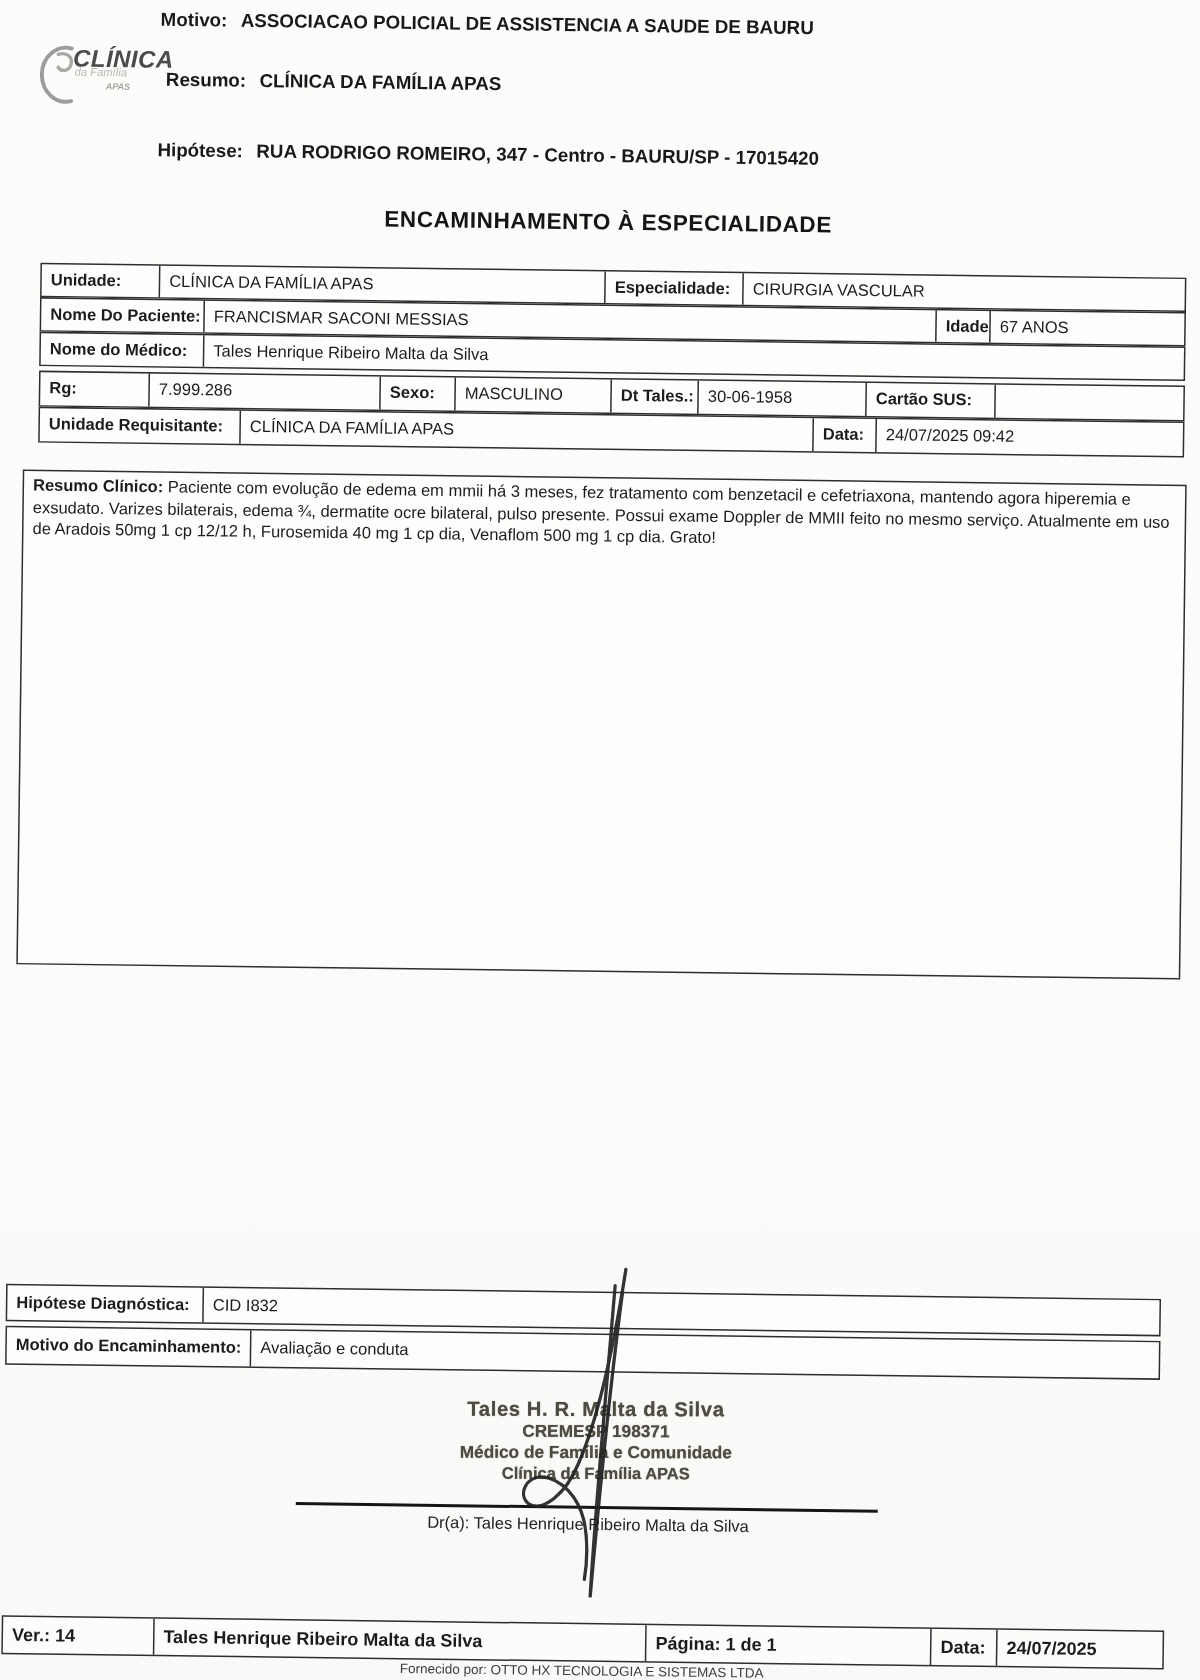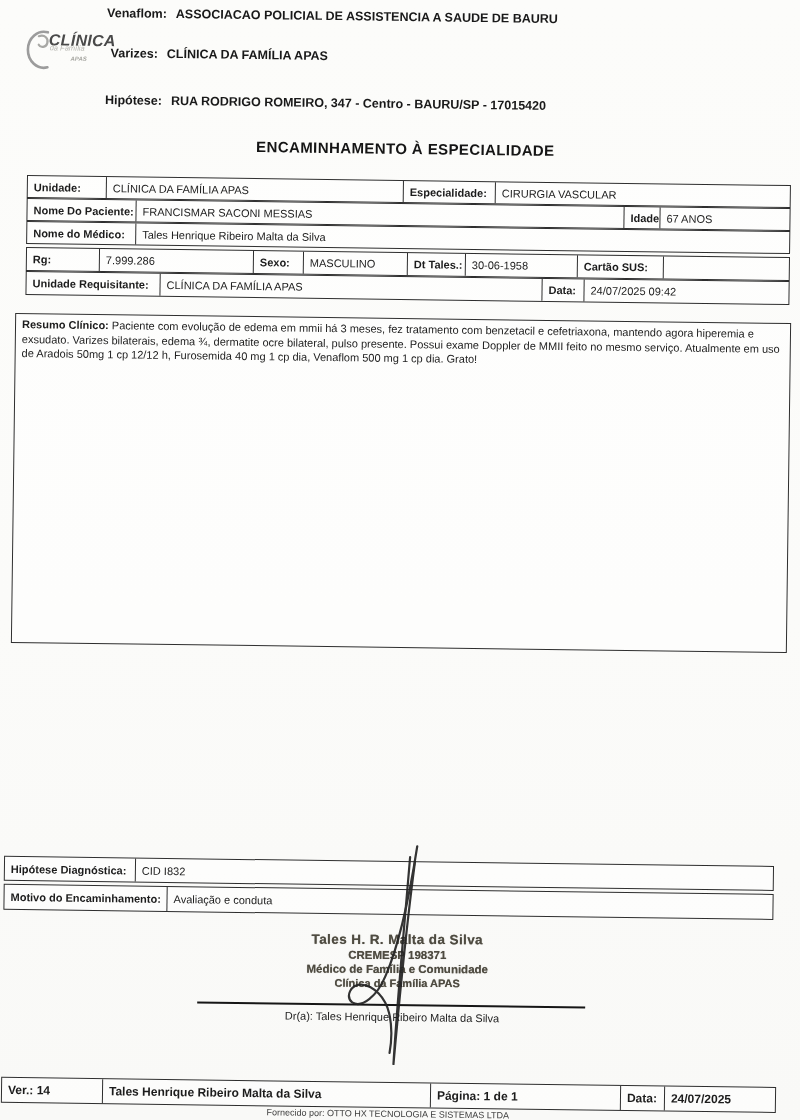--- a/index.html
+++ b/index.html
@@ -62,24 +62,24 @@
       <svg width="40" height="46" viewBox="0 0 40 46">
         <path d="M29 5 A 16 18 0 1 0 29 40" fill="none" stroke="#9c9c9c" stroke-width="2.6" stroke-linecap="round"></path>
         <path d="M20 9 c 6 -2 10 2 8.5 7 c -1.2 4 -6.5 5 -8.5 1.5" fill="none" stroke="#a8a8a5" stroke-width="2.2" stroke-linecap="round"></path>
       </svg>
       <span class="lname">CLÍNICA</span>
       <span class="lsub">da Família</span>
       <span class="ltag">APAS</span>
     </div>
 
     <div class="fld" style="left:100px;top:10px;">
-      <span class="lab">Venaflom:</span><span>ASSOCIACAO POLICIAL DE ASSISTENCIA A SAUDE DE BAURU</span>
+      <span class="lab">Motivo:</span><span>ASSOCIACAO POLICIAL DE ASSISTENCIA A SAUDE DE BAURU</span>
     </div>
     <div class="fld" style="left:104px;top:50px;">
-      <span class="lab">Varizes:</span><span>CLÍNICA DA FAMÍLIA APAS</span>
+      <span class="lab">Resumo:</span><span>CLÍNICA DA FAMÍLIA APAS</span>
     </div>
     <div class="fld" style="left:99px;top:97px;">
       <span class="lab">Hipótese:</span><span>RUA RODRIGO ROMEIRO, 347 - Centro - BAURU/SP - 17015420</span>
     </div>
 
     <div class="title">ENCAMINHAMENTO À ESPECIALIDADE</div>
 
     <div class="trow" style="left:22px;top:180px;width:764px;height:23px;">
       <div class="cell lab" style="width:78px;">Unidade:</div>
       <div class="cell" style="width:297px;">CLÍNICA DA FAMÍLIA APAS</div>

